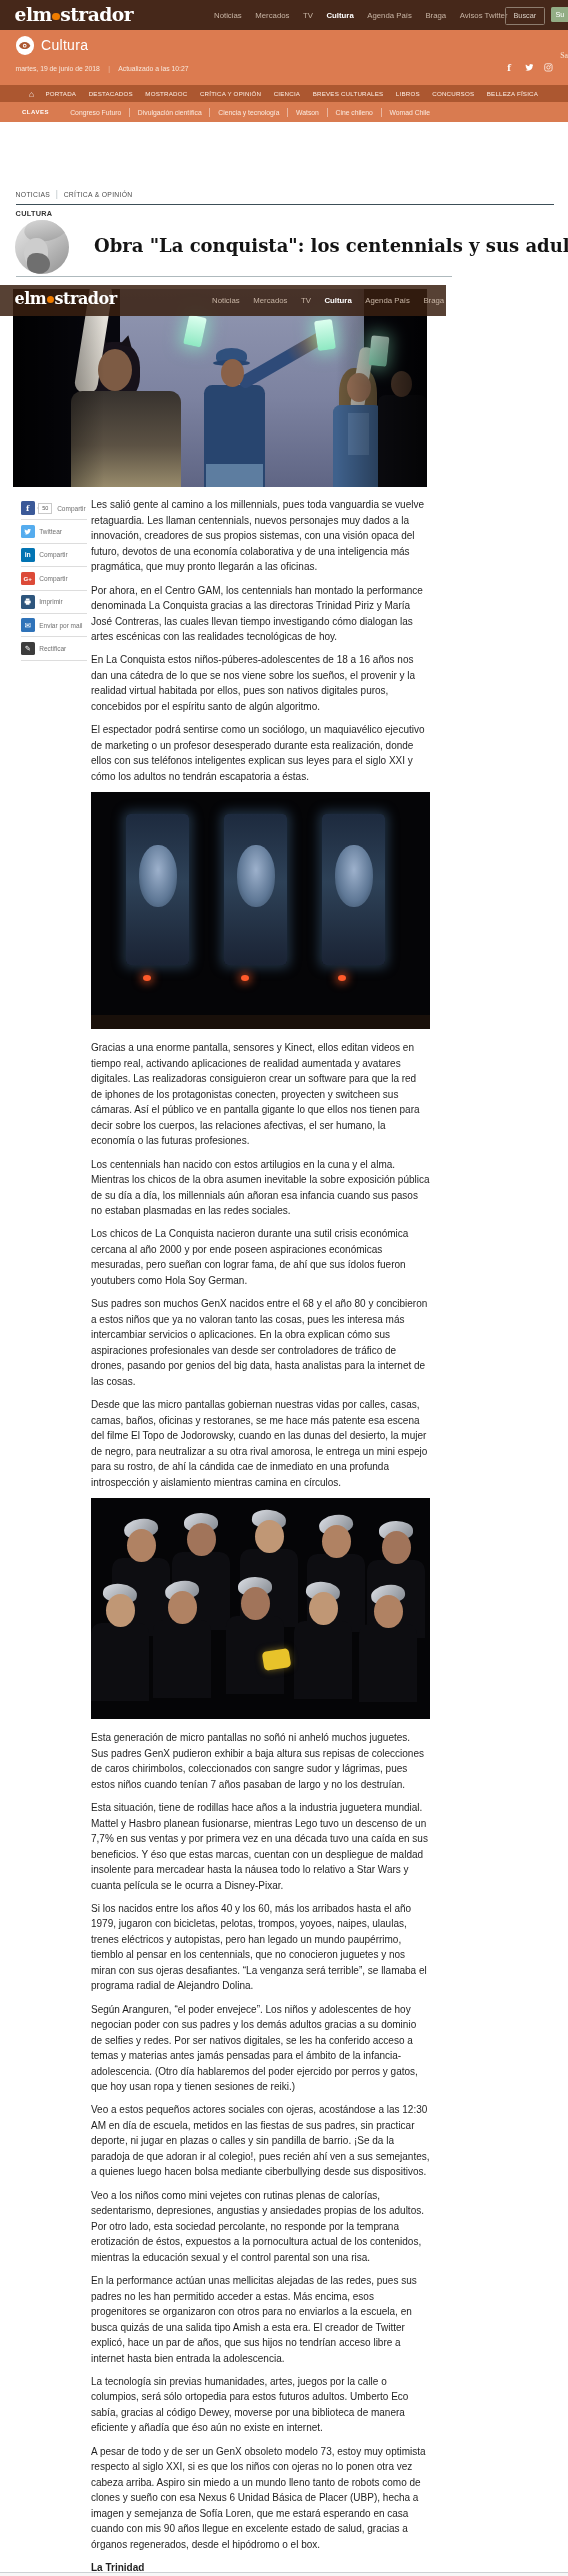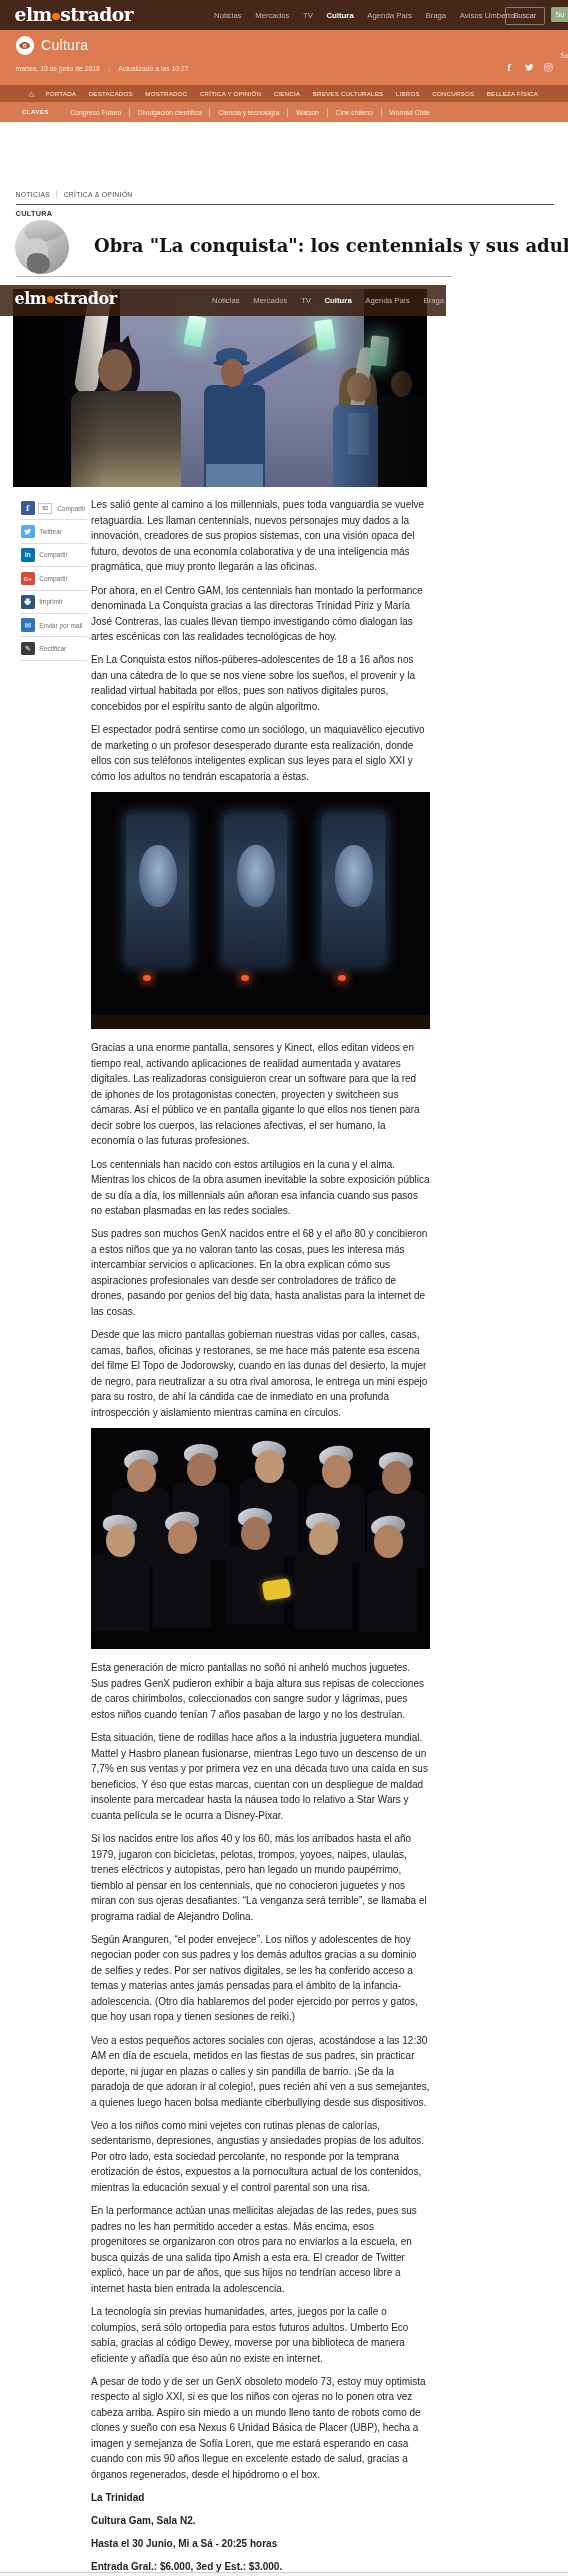--- a/index.html
+++ b/index.html
@@ -138,21 +138,21 @@
 
 <div class="topbar">
   <div class="logo"><span>elm</span><span class="dot"></span><span>strador</span></div>
   <div class="topnav">
       <span class="tnav">Noticias</span>
       <span class="tnav">Mercados</span>
       <span class="tnav">TV</span>
       <span class="tnav act">Cultura</span>
       <span class="tnav">Agenda País</span>
       <span class="tnav">Braga</span>
-      <span class="tnav">Avisos Umberto</span>
+      <span class="tnav">Avisos Twitter</span>
     </div>
   <button class="searchbtn">Buscar</button>
   <div class="subbtn">Su</div>
 </div>
 
 <div class="orange">
   <div class="eyebadge">
     <svg width="11.4" height="7.3" viewBox="0 0 32 20">
         <path d="M16 0C8 0 2.5 6 0 10c2.5 4 8 10 16 10s13.5-6 16-10C29.5 6 24 0 16 0z" fill="#ac5730"></path>
         <circle cx="16" cy="10" r="5.2" fill="#fff"></circle>
@@ -317,20 +317,21 @@
       </div>
       <div class="lamp" style="left: 150px;"></div>
       <div class="screen" style="left: 231px;">
         <div class="face"></div>
       </div>
       <div class="lamp" style="left: 247px;"></div>
       <div class="desk"></div>
     </div>
     <p>Gracias a una enorme pantalla, sensores y Kinect, ellos editan videos en tiempo real, activando aplicaciones de realidad aumentada y avatares digitales. Las realizadoras consiguieron crear un software para que la red de iphones de los protagonistas conecten, proyecten y switcheen sus cámaras. Así el público ve en pantalla gigante lo que ellos nos tienen para decir sobre los cuerpos, las relaciones afectivas, el ser humano, la economía o las futuras profesiones.</p>
     <p>Los centennials han nacido con estos artilugios en la cuna y el alma. Mientras los chicos de la obra asumen inevitable la sobre exposición pública de su día a día, los millennials aún añoran esa infancia cuando sus pasos no estaban plasmadas en las redes sociales.</p>
+    <p>Los chicos de La Conquista nacieron durante una sutil crisis económica cercana al año 2000 y por ende poseen aspiraciones económicas mesuradas, pero sueñan con lograr fama, de ahí que sus ídolos fueron youtubers como Hola Soy German.</p>
     <p>Sus padres son muchos GenX nacidos entre el 68 y el año 80 y concibieron a estos niños que ya no valoran tanto las cosas, pues les interesa más intercambiar servicios o aplicaciones. En la obra explican cómo sus aspiraciones profesionales van desde ser controladores de tráfico de drones, pasando por genios del big data, hasta analistas para la internet de las cosas.</p>
     <p>Desde que las micro pantallas gobiernan nuestras vidas por calles, casas, camas, baños, oficinas y restoranes, se me hace más patente esa escena del filme El Topo de Jodorowsky, cuando en las dunas del desierto, la mujer de negro, para neutralizar a su otra rival amorosa, le entrega un mini espejo para su rostro, de ahí la cándida cae de inmediato en una profunda introspección y aislamiento mientras camina en círculos.</p>
     <div class="fig fig-group">
       <div class="kid" style="left: 36px; top: 31px;">
         <div class="torso"></div>
         <div class="cap" style="transform: rotate(-8deg);"></div>
         <div class="head" style="background: rgb(176, 130, 99);"></div>
       </div>
       <div class="kid" style="left: 96px; top: 25px;">
         <div class="torso"></div>

